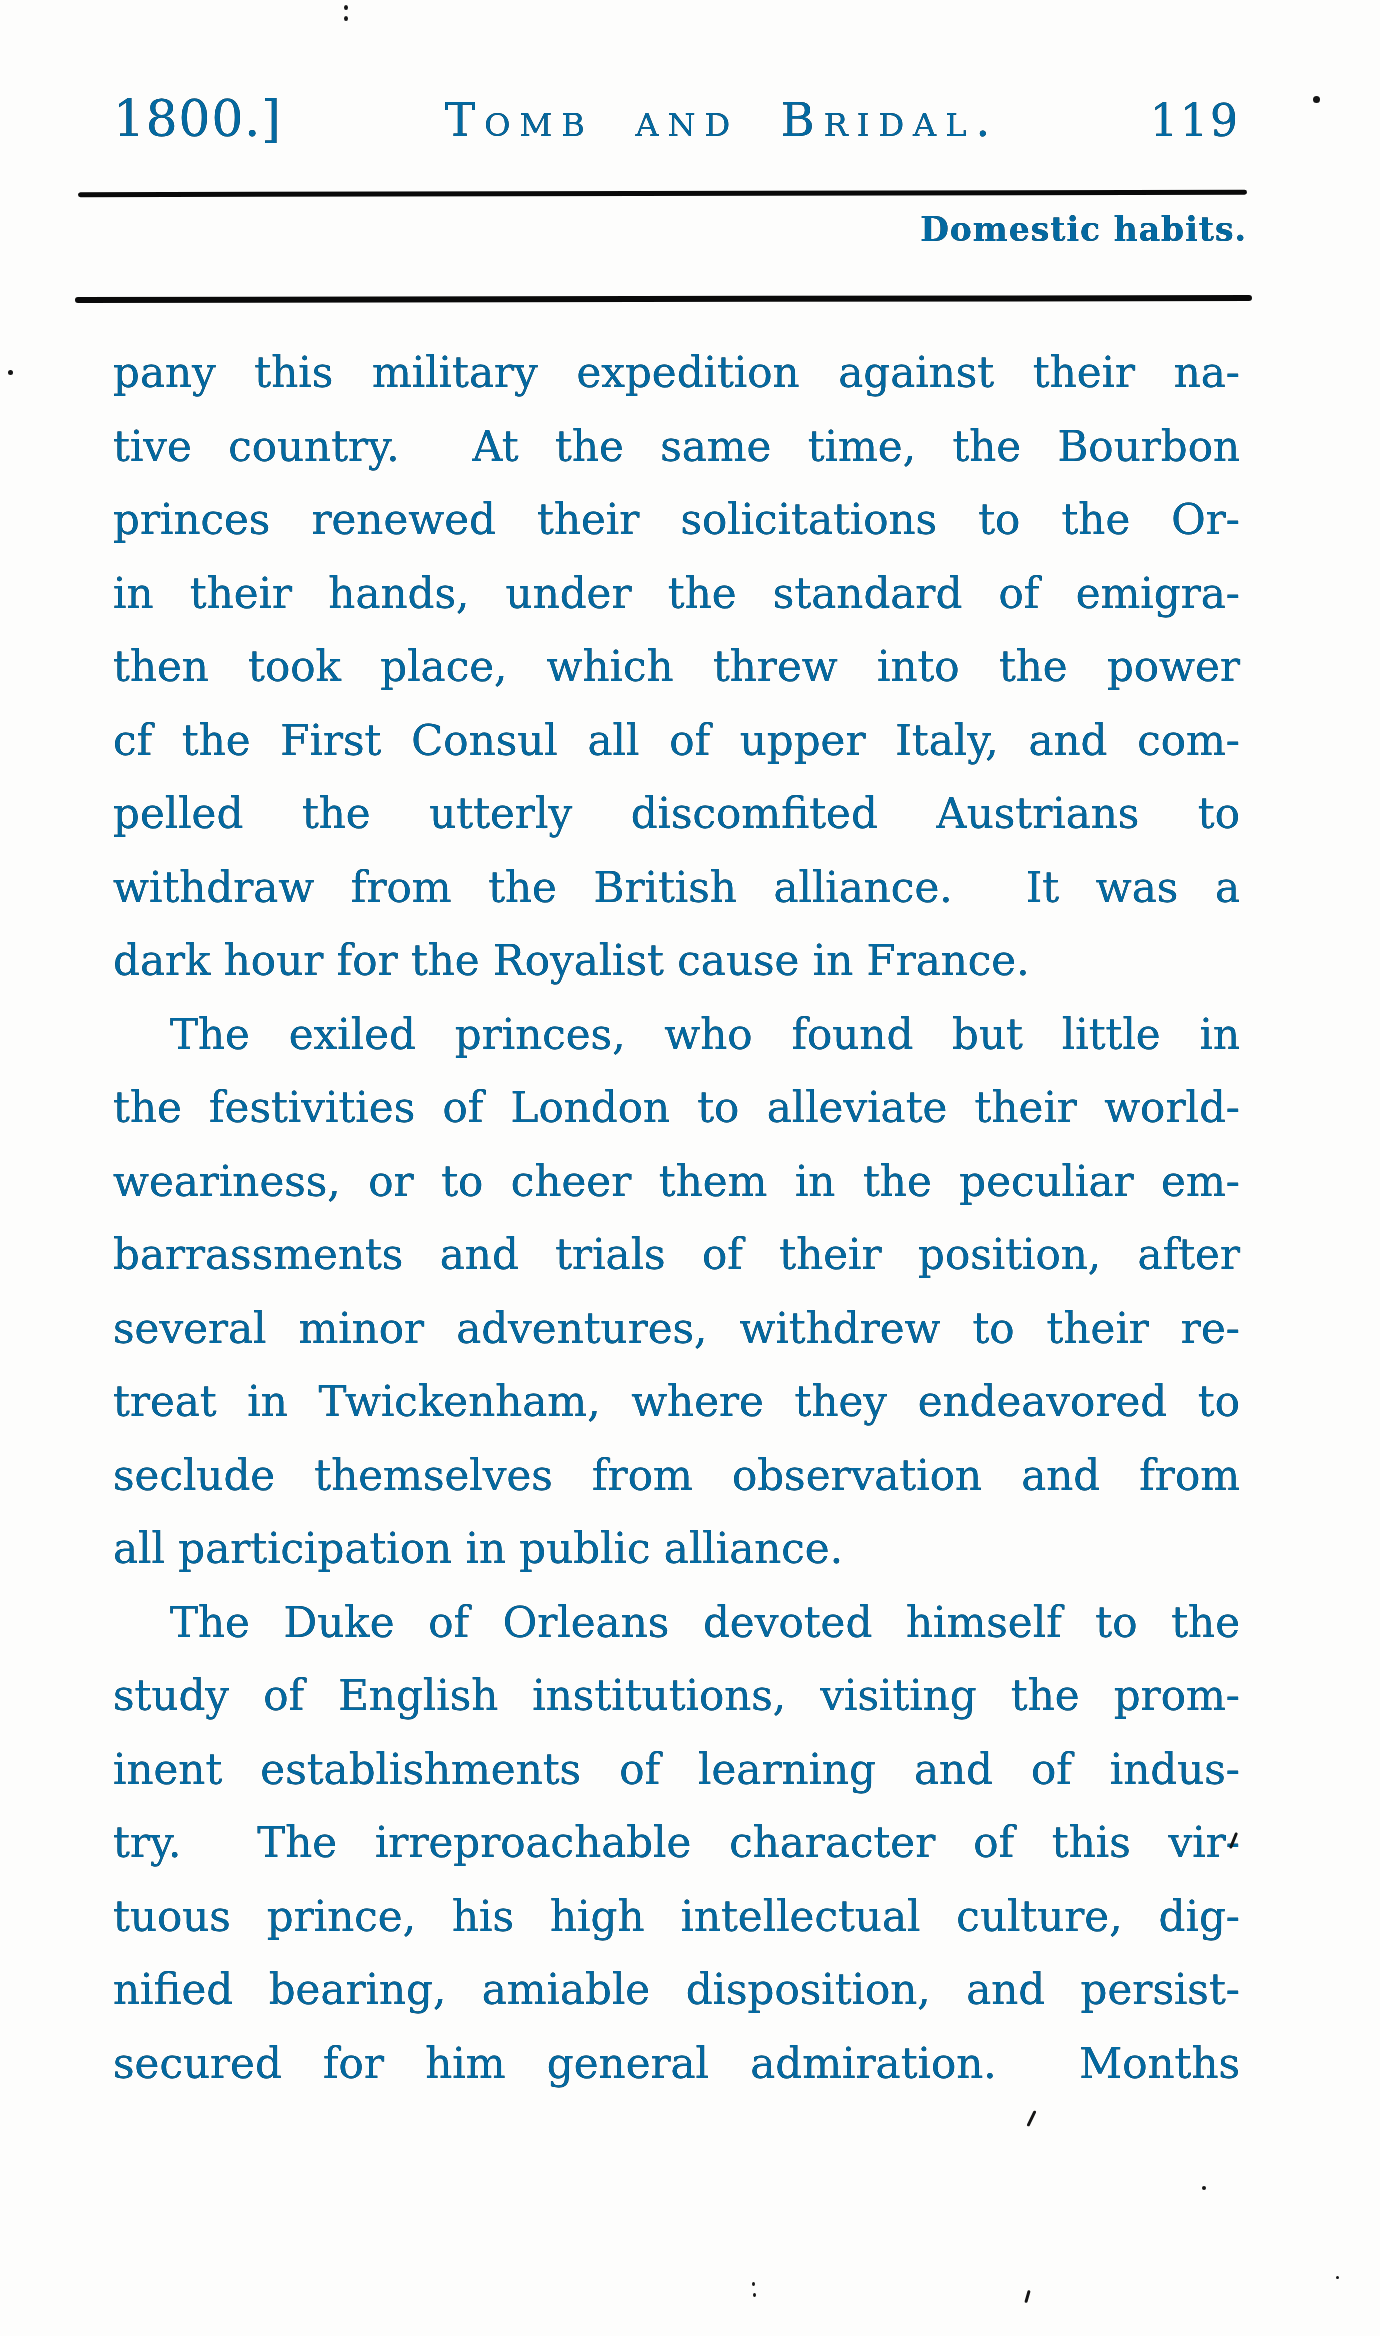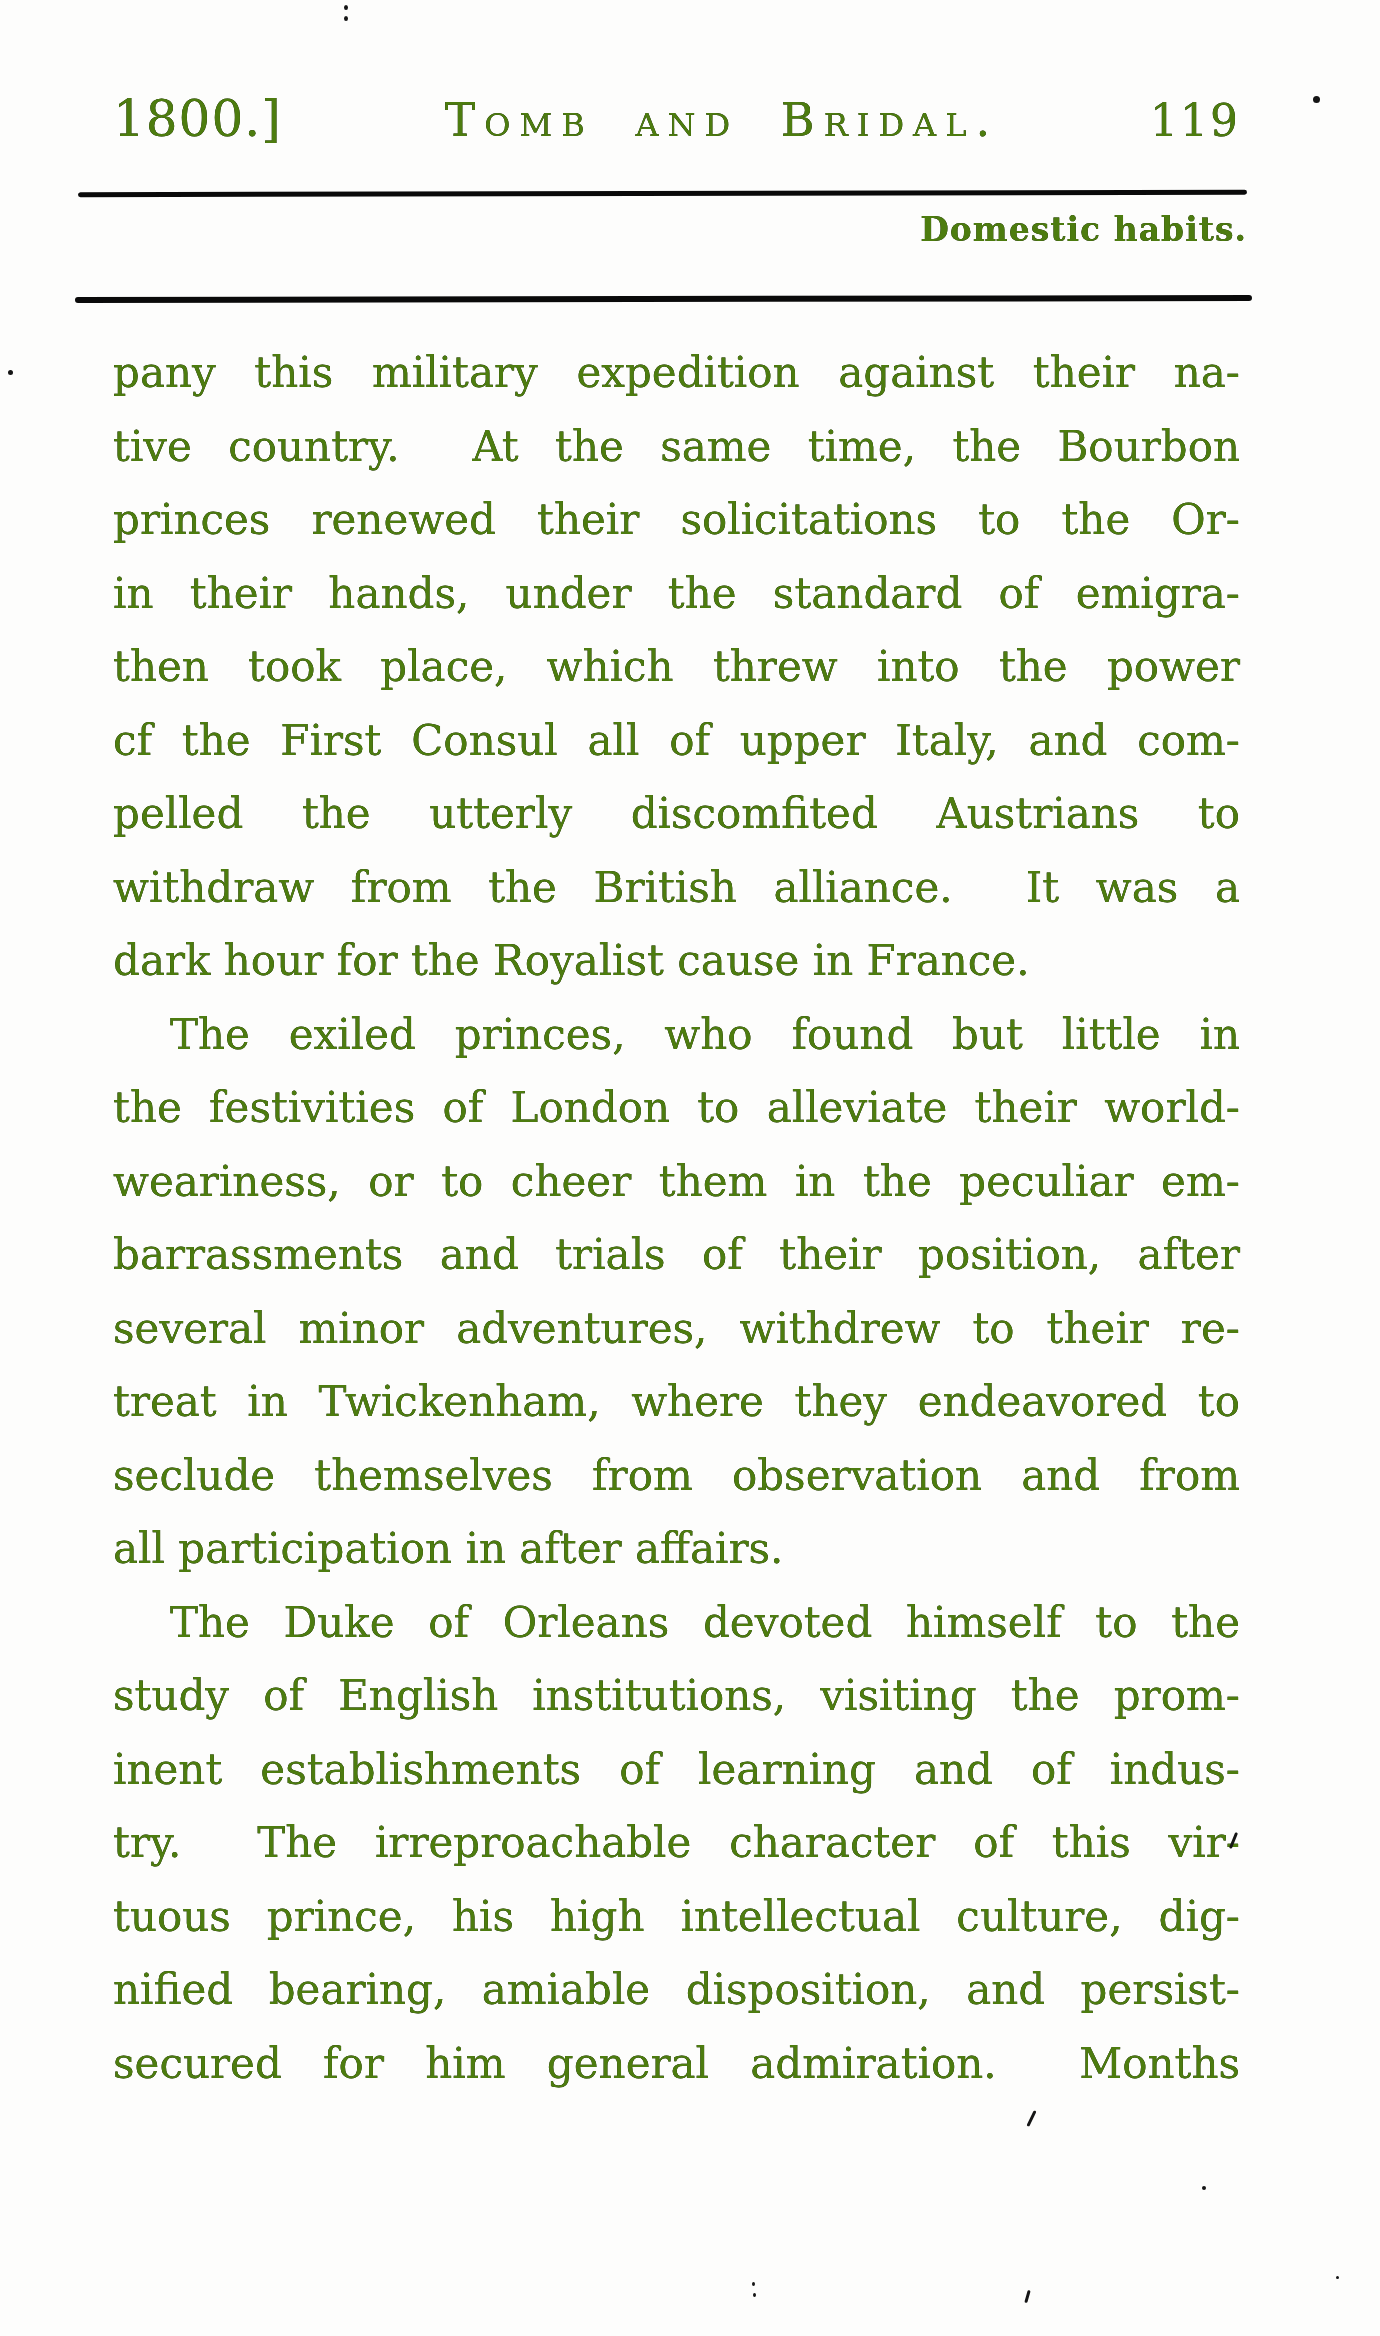--- a/index.html
+++ b/index.html
@@ -1,21 +1,21 @@
 <!DOCTYPE html>
 <html><head>
 <meta charset="utf-8">
 <style>
   html,body{margin:0;padding:0;background:#e8e8e4;}
   .page{
     position:relative;
     width:1380px;height:2336px;
     background:#fdfdfc;
     font-family:"DejaVu Serif", serif;
-    color:#4d7c0f;
+    color:#0369a1;
     overflow:hidden;
     text-shadow:0 0 0.5px #000;
   }
   
   .header-row{
     position:absolute;top:90px;left:113px;width:1127px;
     display:flex;justify-content:space-between;align-items:baseline;
   }
   .year{font-size:50px;letter-spacing:1px;}
   .title{
@@ -85,21 +85,21 @@
       <div class="line">pelled the utterly discomfited Austrians to</div>
       <div class="line">withdraw from the British alliance.  It was a</div>
       <div class="line para-end">dark hour for the Royalist cause in France.</div>
       <div class="line indent">The exiled princes, who found but little in</div>
       <div class="line">the festivities of London to alleviate their world-</div>
       <div class="line">weariness, or to cheer them in the peculiar em-</div>
       <div class="line">barrassments and trials of their position, after</div>
       <div class="line">several minor adventures, withdrew to their re-</div>
       <div class="line">treat in Twickenham, where they endeavored to</div>
       <div class="line">seclude themselves from observation and from</div>
-      <div class="line para-end">all participation in after affairs.</div>
+      <div class="line para-end">all participation in public alliance.</div>
       <div class="line indent">The Duke of Orleans devoted himself to the</div>
       <div class="line">study of English institutions, visiting the prom-</div>
       <div class="line">inent establishments of learning and of indus-</div>
       <div class="line">try.  The irreproachable character of this vir-</div>
       <div class="line">tuous prince, his high intellectual culture, dig-</div>
       <div class="line">nified bearing, amiable disposition, and persist-</div>
       <div class="line">secured for him general admiration.  Months</div>
     </div>
 
   <div class="speck s1a"></div>

